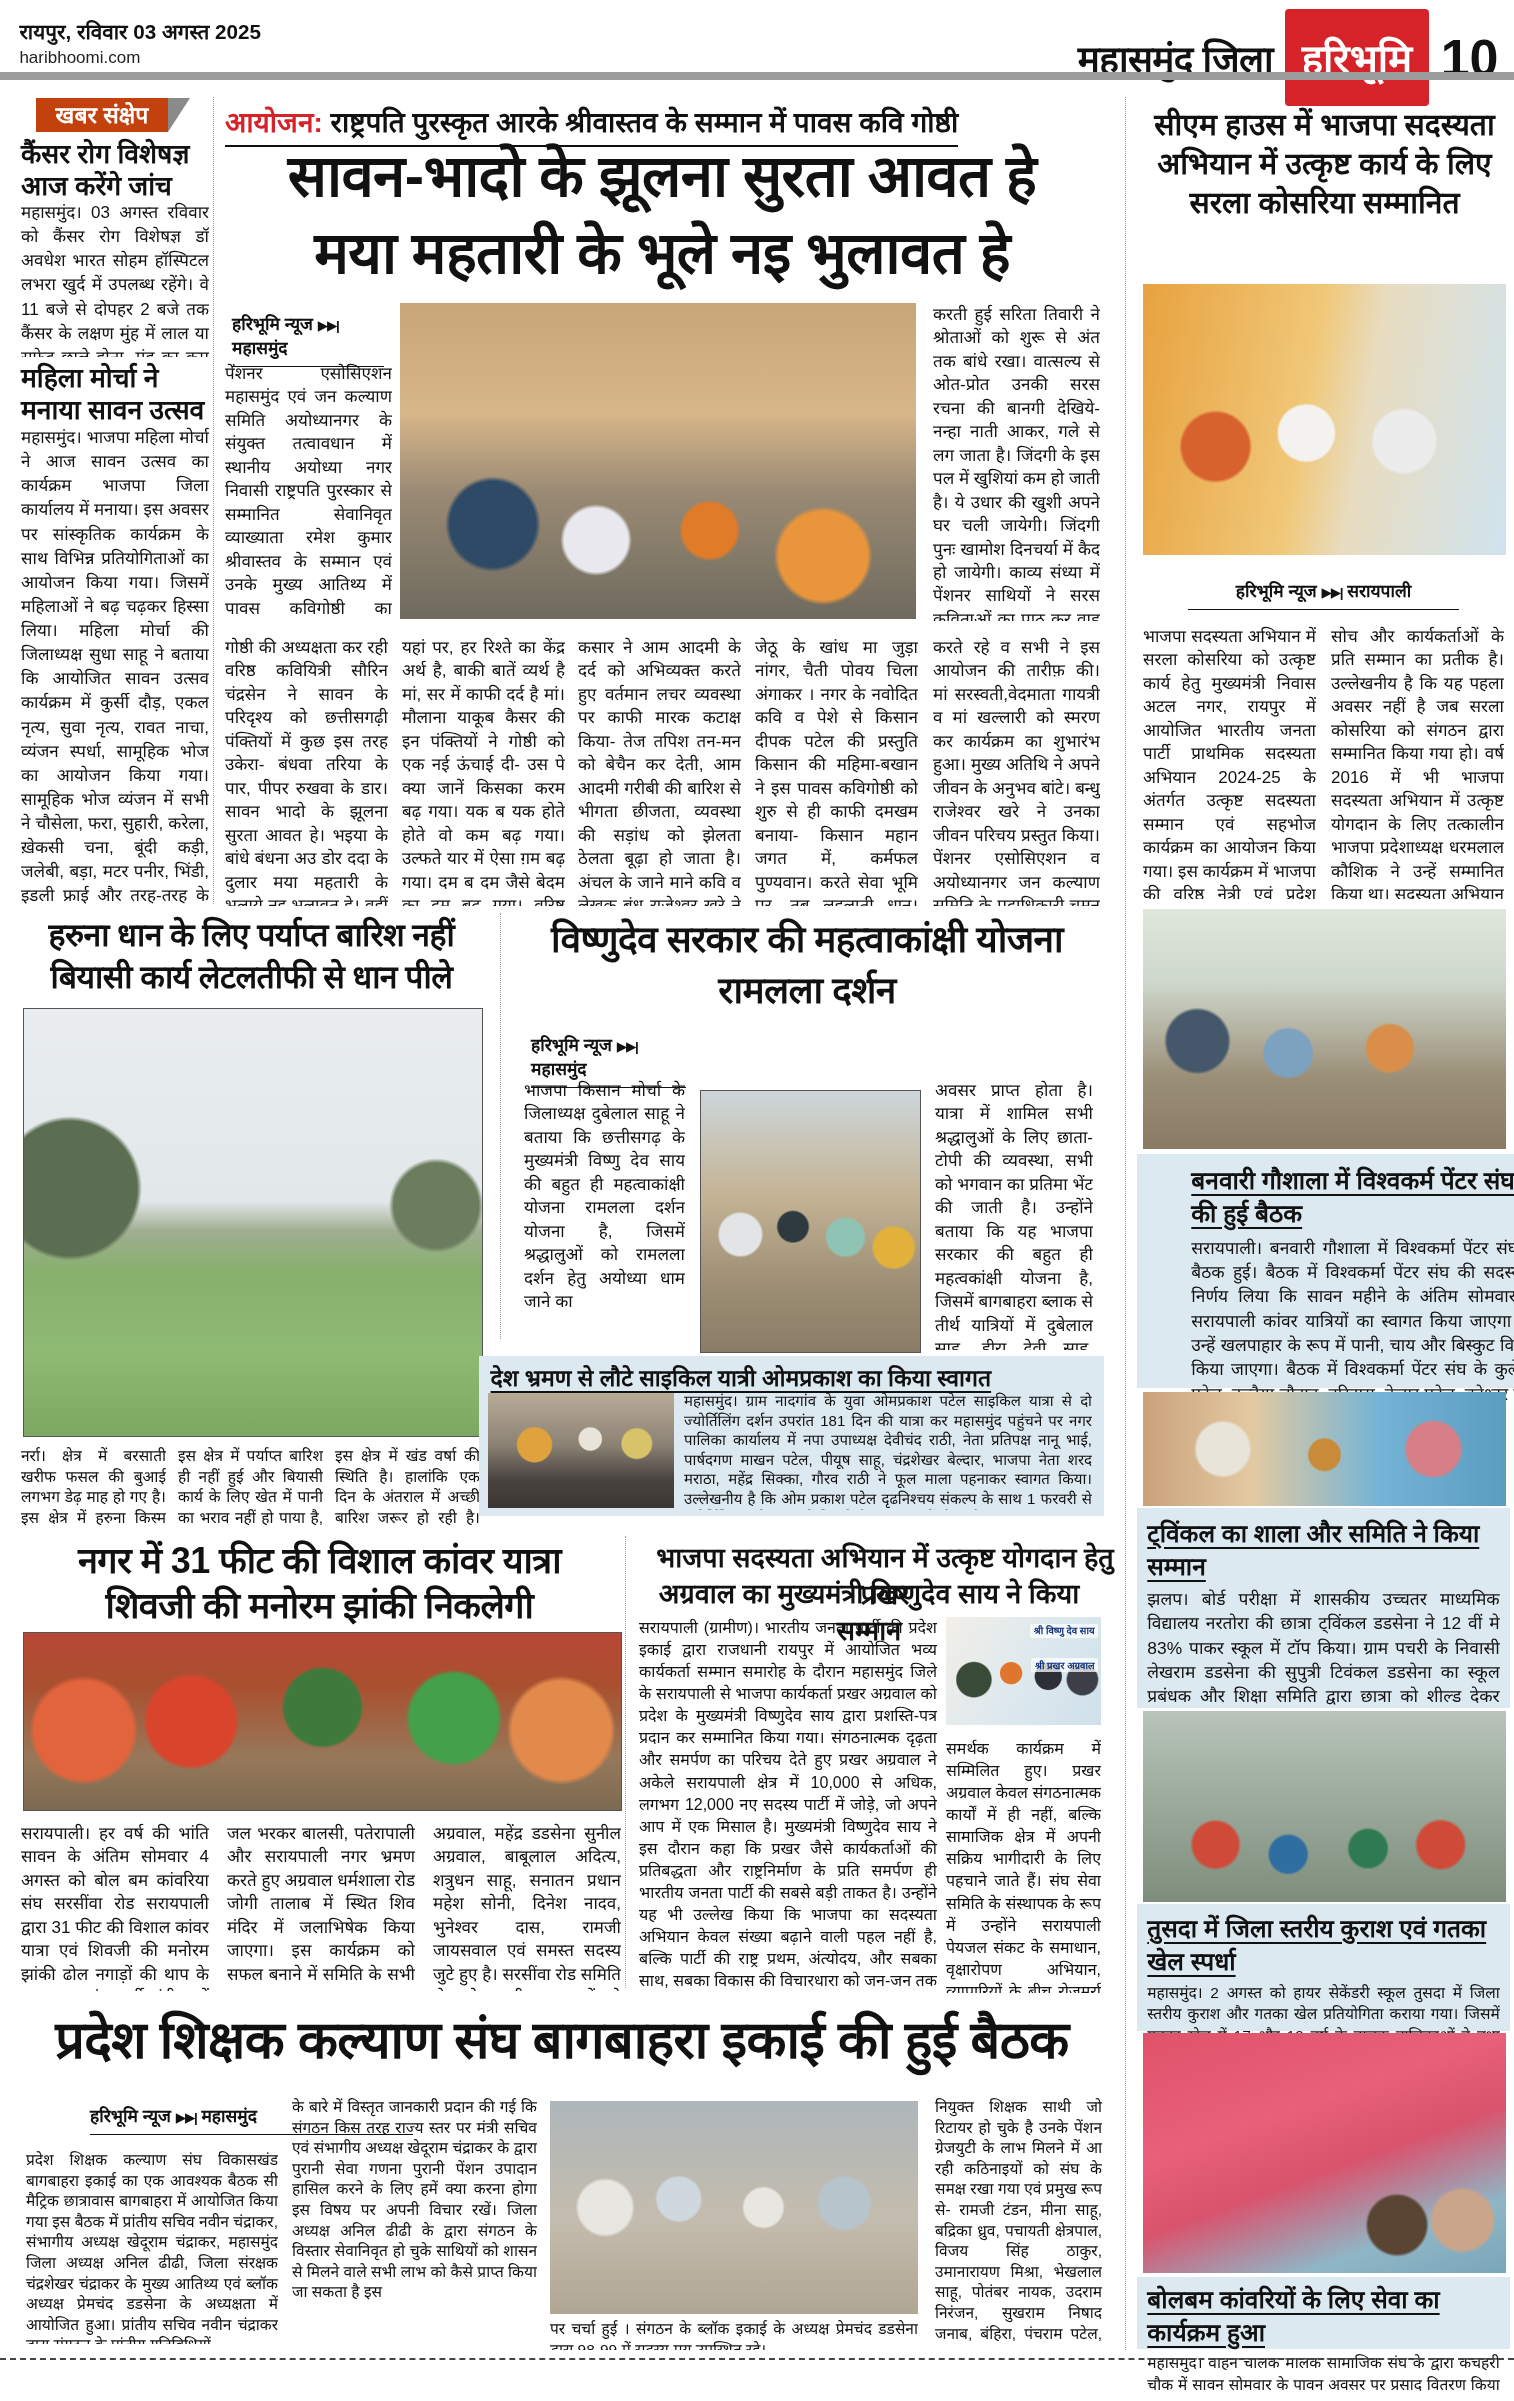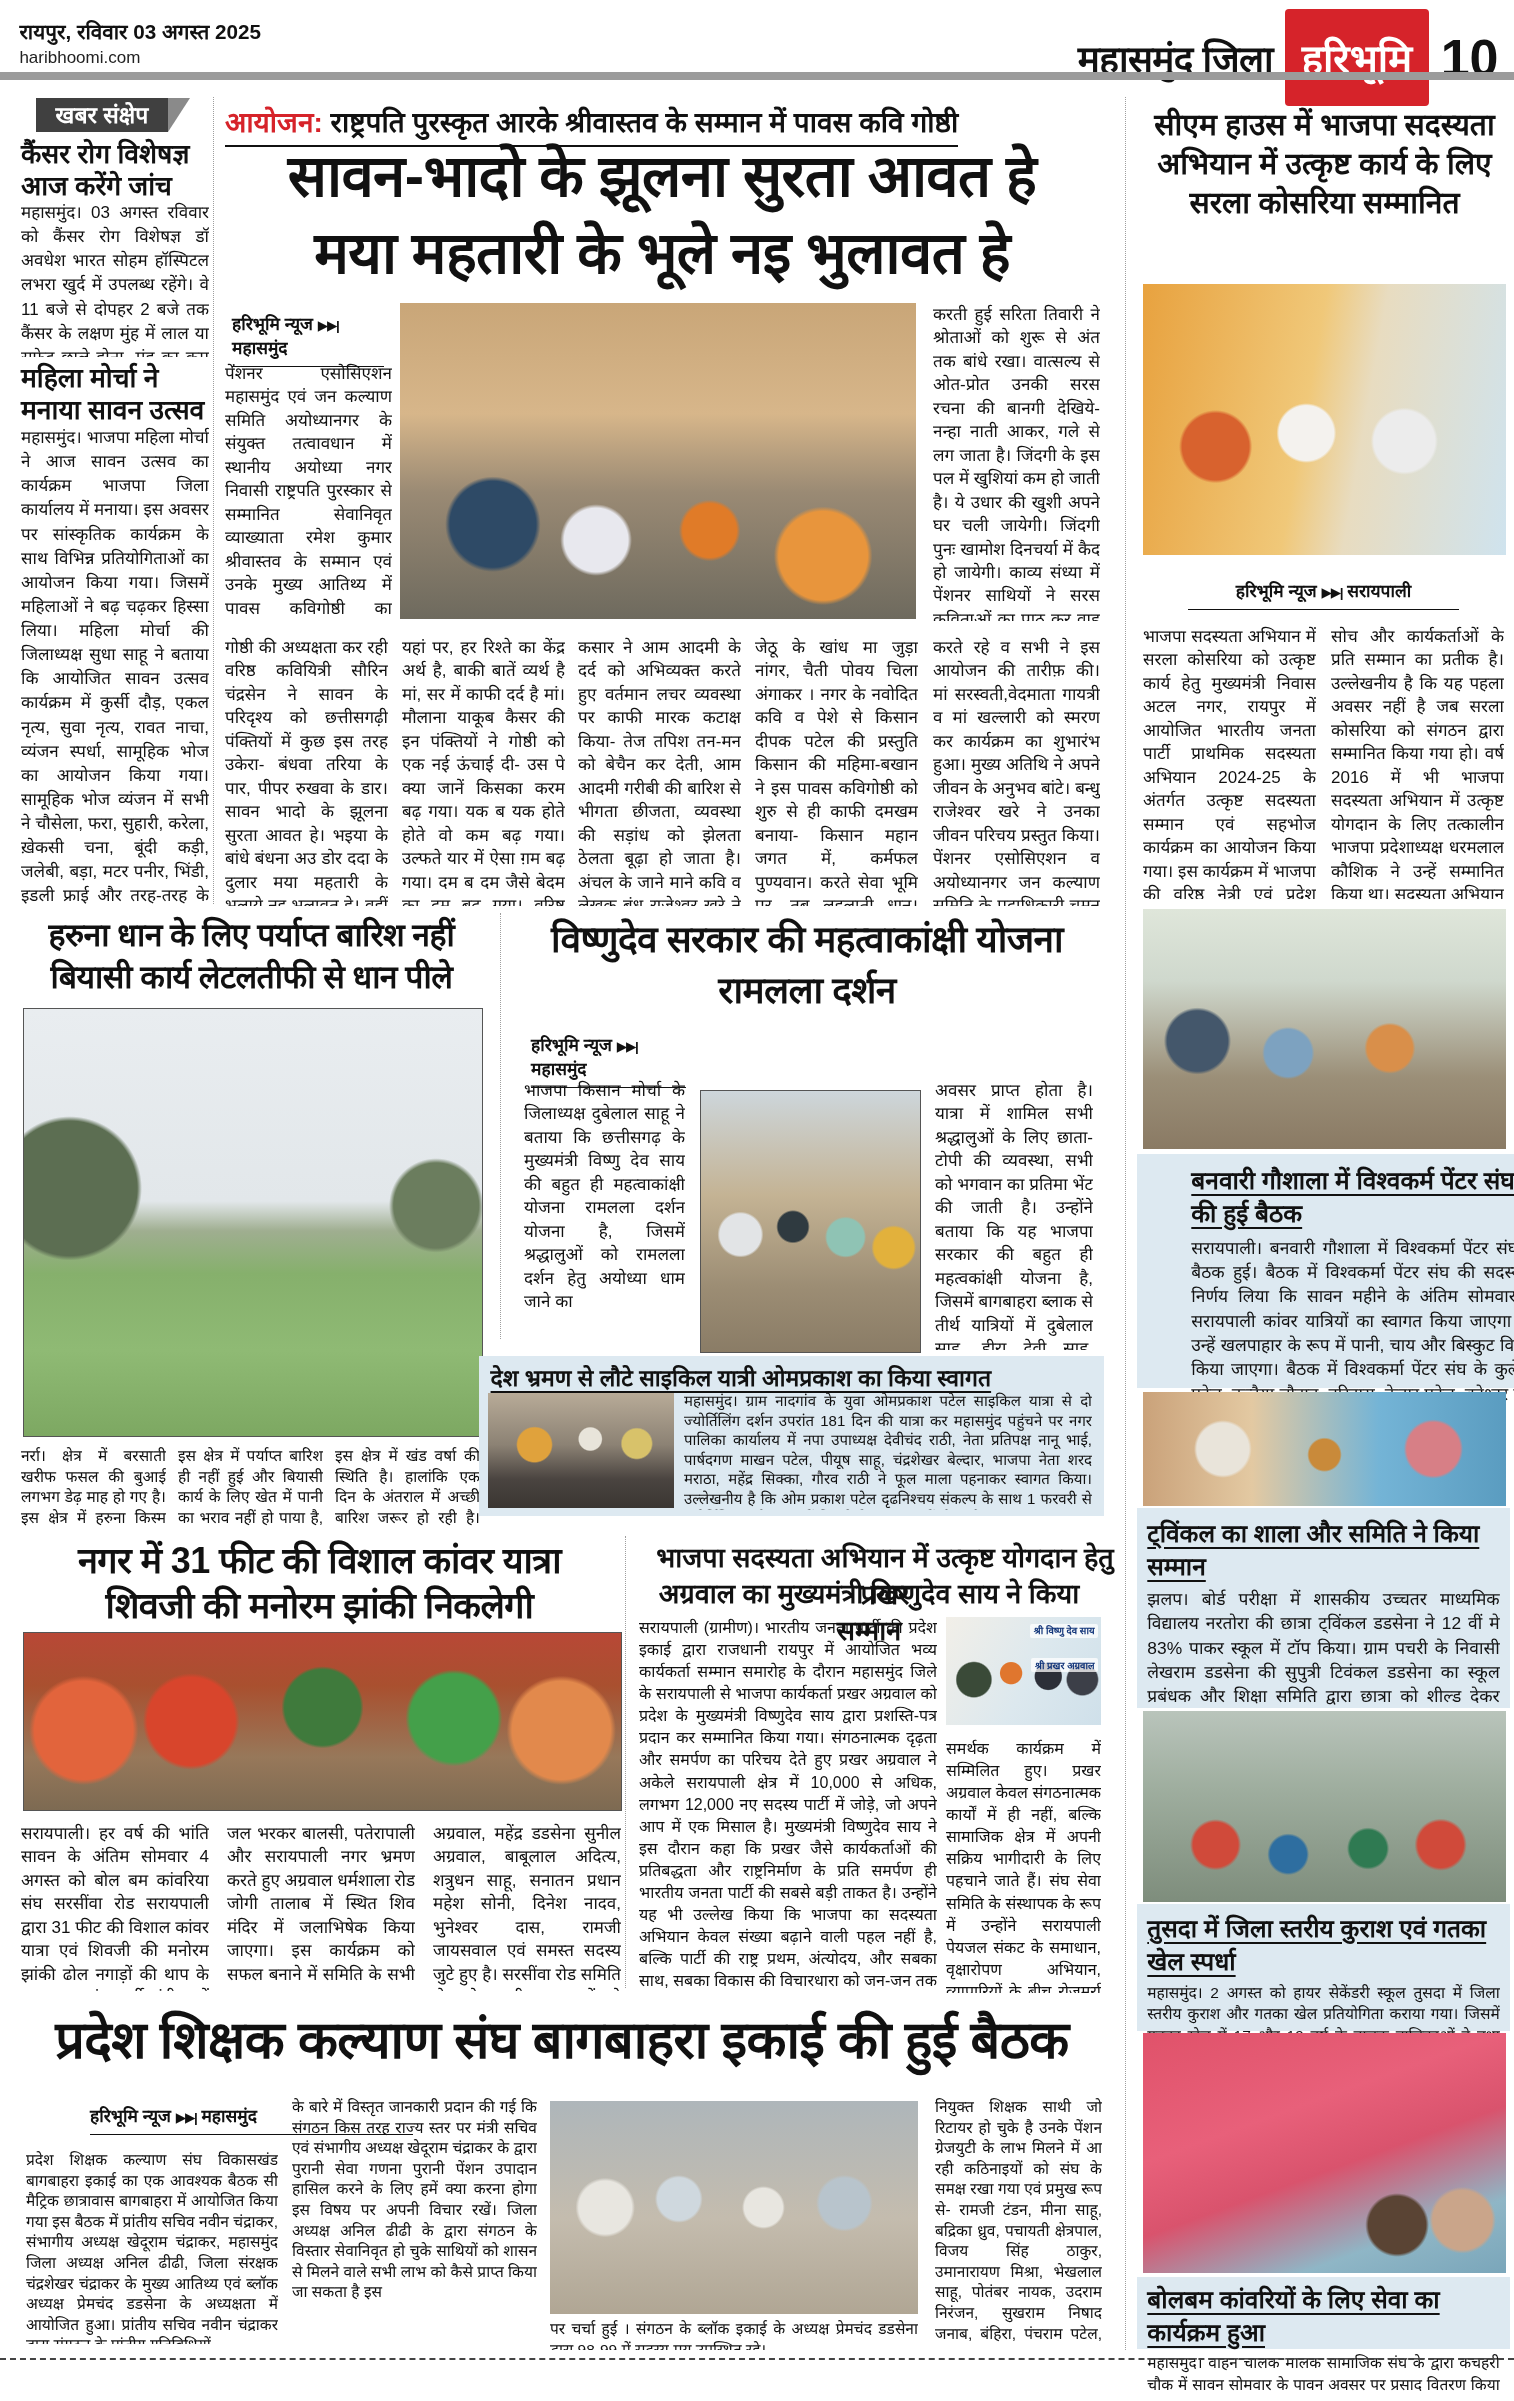--- a/index.html
+++ b/index.html
@@ -13,21 +13,21 @@
   .hdr-date{font-size:20.7px;font-weight:700;}
   .hdr-site{font-size:17px;color:#222;}
   .hdr-district{font-size:37px;font-weight:700;letter-spacing:-0.6px;}
   .brandbox{background:#d6232a;color:#fff;font-size:40px;font-weight:700;padding:21px 17px;border-radius:3.9px;}
   .pagenum{font-size:52px;font-weight:700;}
   .hdr-rule{background:#9b9b9b;height:7.7px;}
   
   .vdot{border-left:1.9px dotted #9e9e9e;width:0;}
   .dashline{border-top:2.6px dashed #444;}
   
-  .brief-tab{background:#404040;color:#fff;font-size:23px;font-weight:700;text-align:center;line-height:34px;}
+  .brief-tab{background:#c2410c;color:#fff;font-size:23px;font-weight:700;text-align:center;line-height:34px;}
   .brief-fold{width:0;height:0;border-left:22px solid #8a8a8a;border-bottom:34px solid transparent;}
   .brief-head{font-size:26.5px;font-weight:700;line-height:1.2;}
   .brief-body{font-size:17px;line-height:1.42;}
   
   .kicker{font-size:28px;font-weight:700;border-bottom:2.6px solid #111;padding-bottom:5.2px;}
   .kicker .red{color:#d6232a;}
   .headline-xl{font-size:58px;font-weight:700;letter-spacing:-0.6px;line-height:1.22;}
   .byline{font-size:17.4px;font-weight:700;border-bottom:1.9px solid #111;padding-bottom:6.5px;}
   .byline .arr{color:#111;font-size:13.6px;letter-spacing:-1.3px;}
   .body-txt{font-size:17px;line-height:1.38;}

